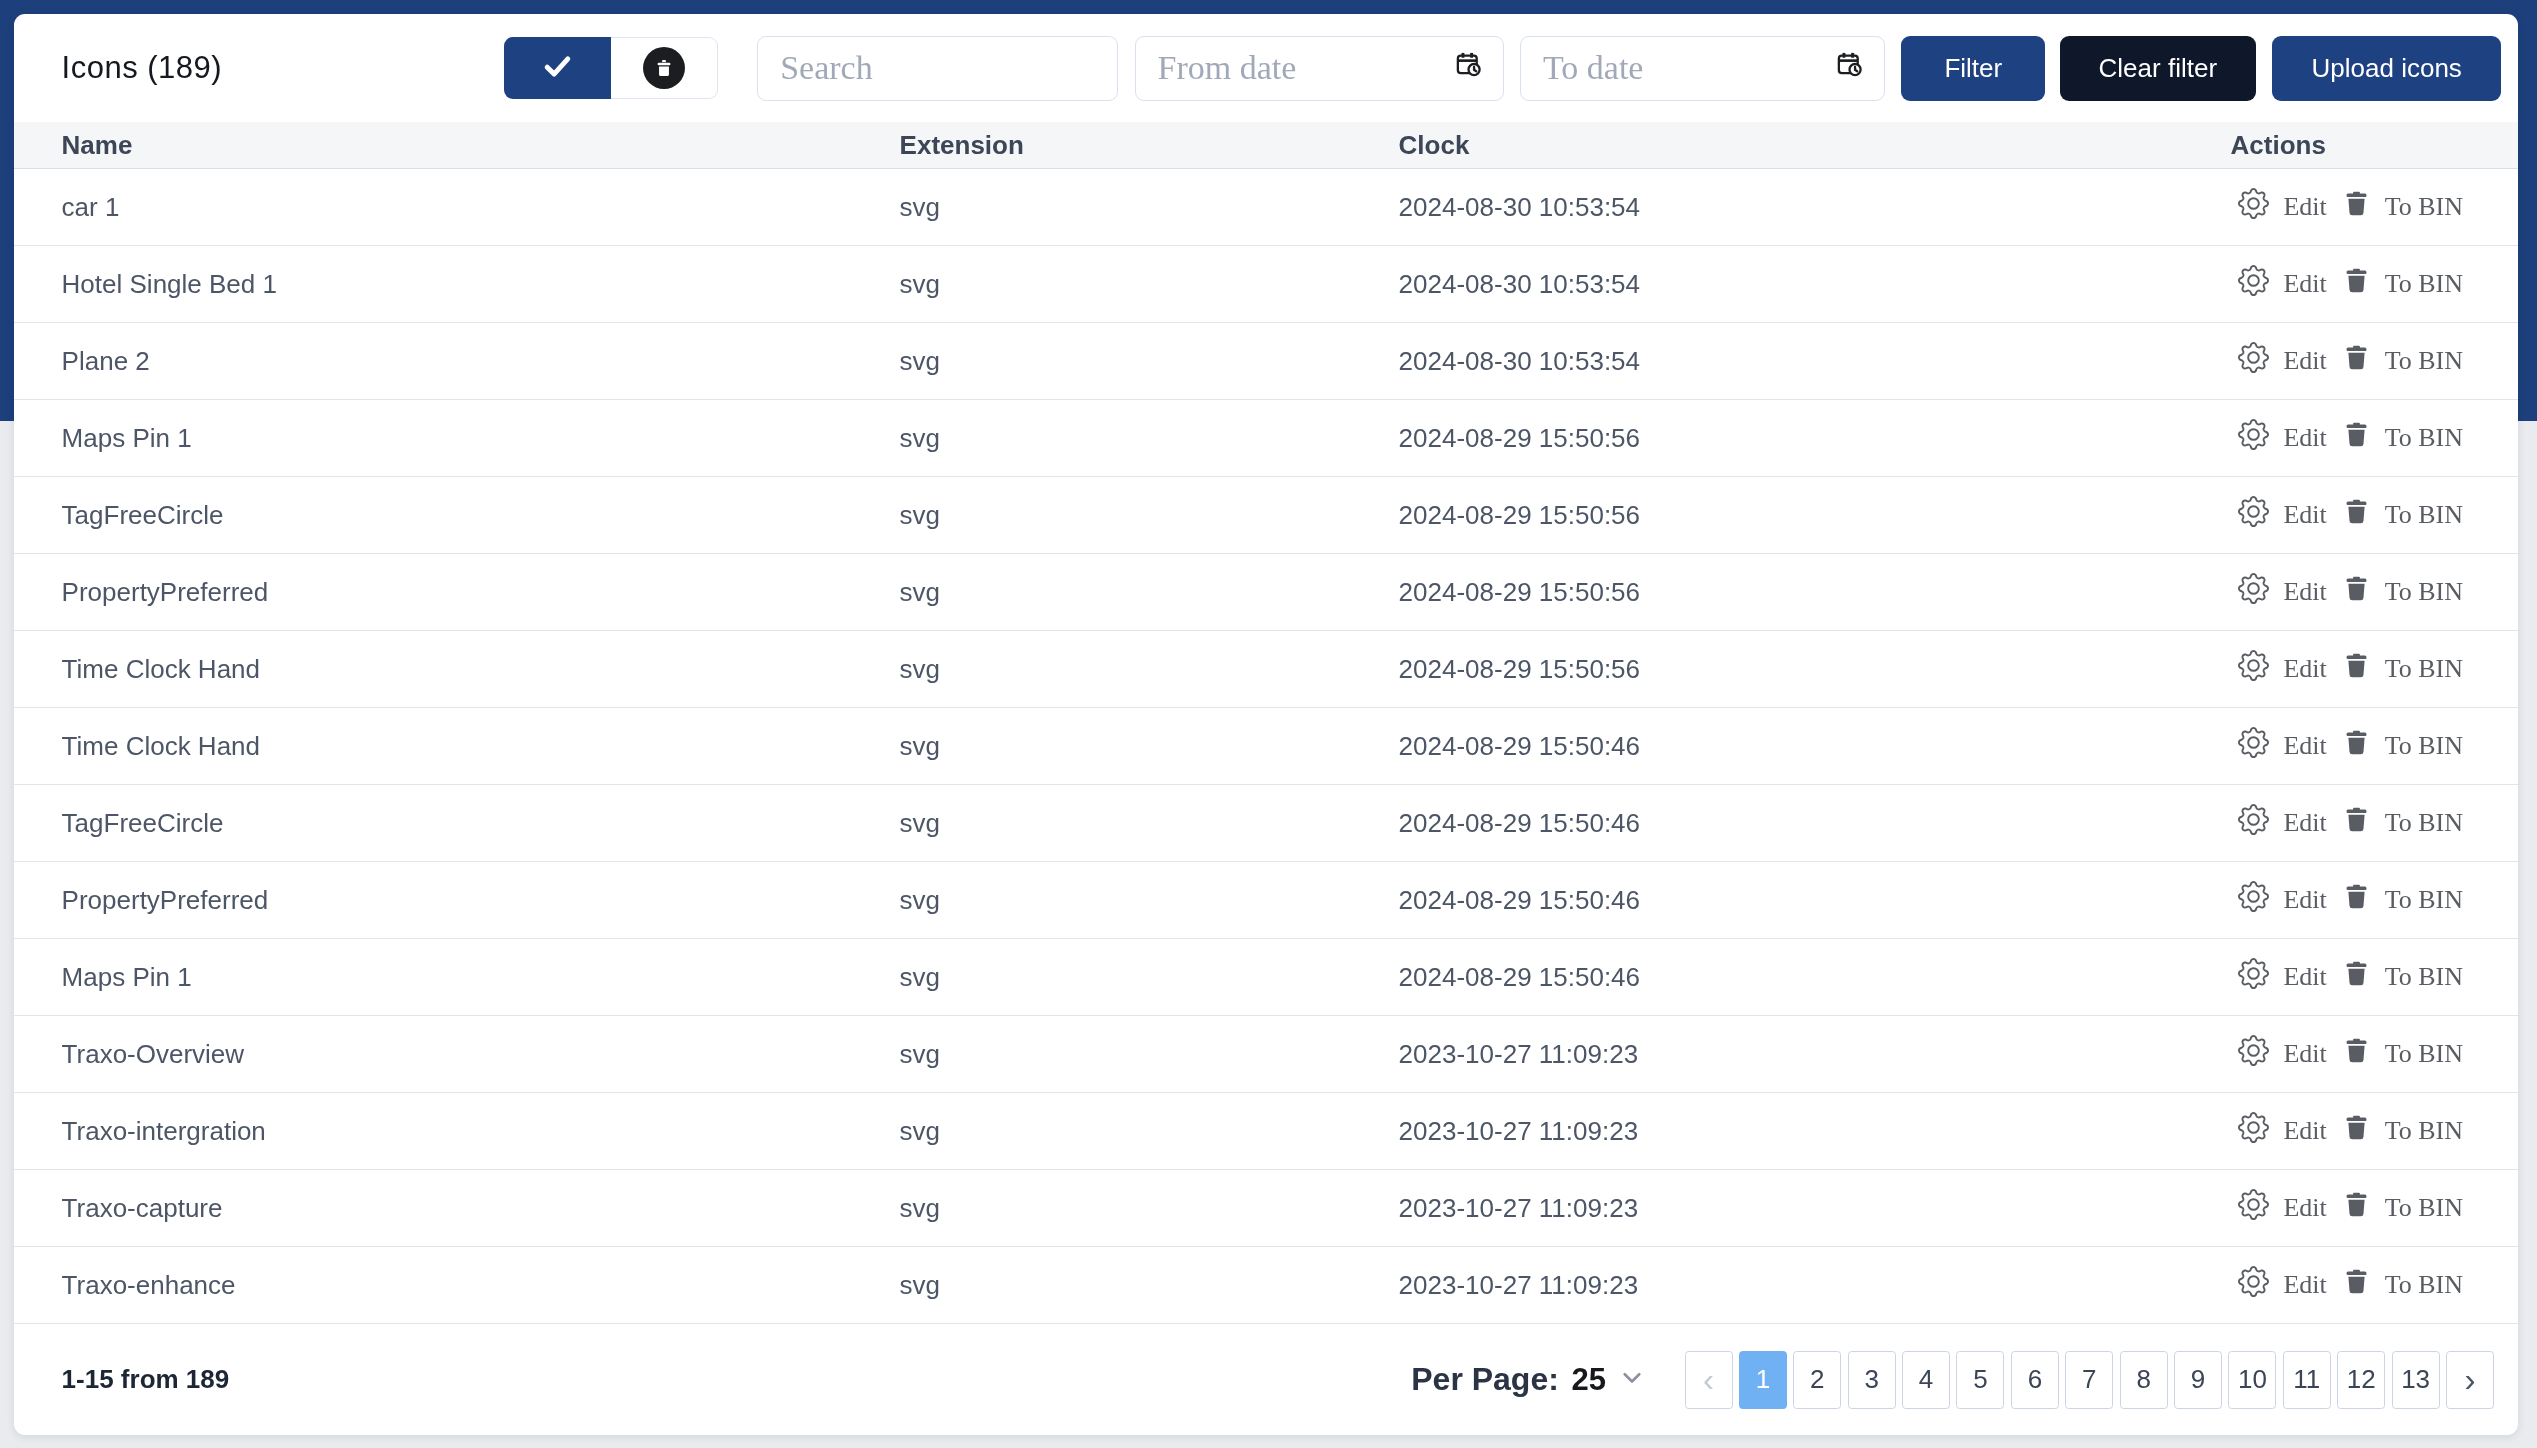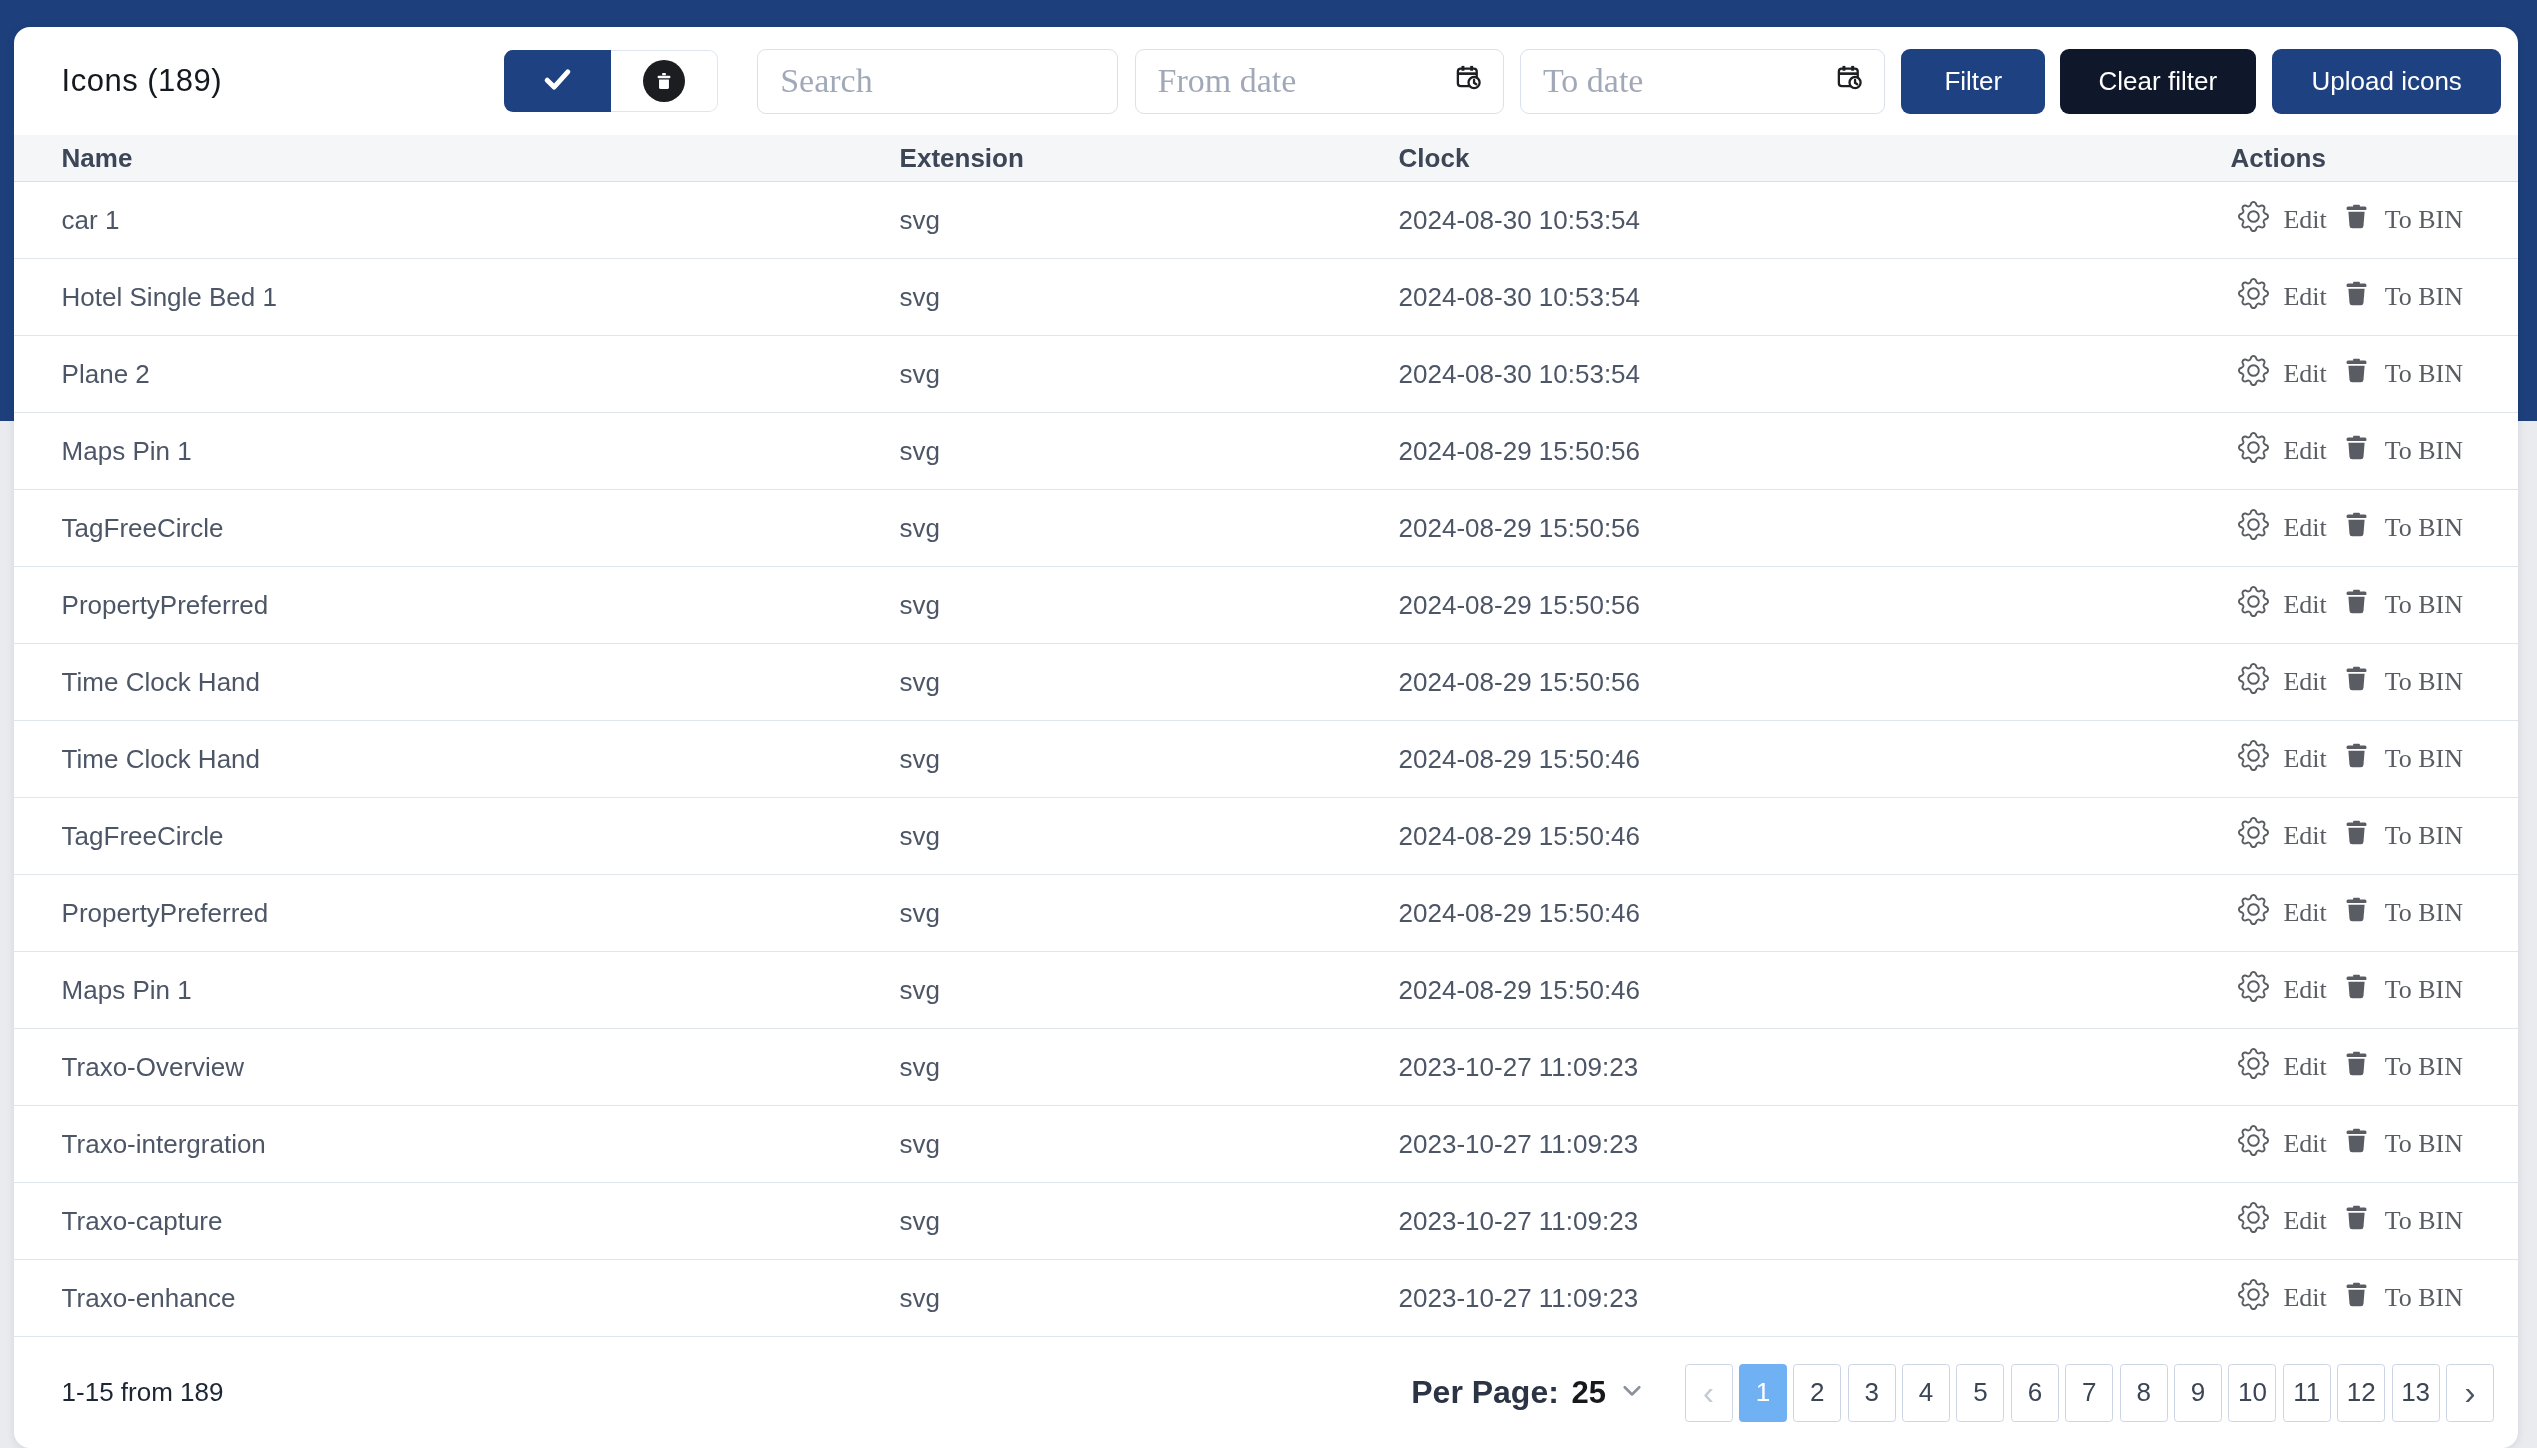--- a/index.html
+++ b/index.html
@@ -1,20 +1,20 @@
 <!DOCTYPE html>
 <html style="font-size:14.5px"><head>
 <meta charset="utf-8">
 <style>
   html,body{margin:0;padding:0;}
   body{font-family:"Liberation Sans",sans-serif;background:#e9ebee;}
   .stage{position:relative;width:2538px;height:1449px;overflow:hidden;}
   .top-band{position:absolute;left:0;top:0;width:100%;height:421px;background:#1d3f7b;}
-  .card{position:absolute;left:13.6px;top:27px;width:2504px;height:1421px;background:#ffffff;
-        border-radius:16px;box-shadow:0 1.8px 9px rgba(10,25,60,.10);display:flex;flex-direction:column;}
+  .card{position:absolute;left:13.6px;top:14px;width:2504px;height:1421px;background:#ffffff;
+        border-radius:11px;box-shadow:0 1.8px 9px rgba(10,25,60,.10);display:flex;flex-direction:column;}
 
   
   .toolbar{height:108px;flex:none;display:flex;align-items:center;padding:0 16.4px 0 48px;box-sizing:border-box;}
   .page-title{font-size:31px;color:#14181f;font-weight:500;letter-spacing:0.5px;}
   .toggle-group{margin-left:auto;display:flex;height:62px;flex:none;}
   .toggle-seg{width:107px;display:flex;align-items:center;justify-content:center;box-sizing:border-box;cursor:pointer;}
   .toggle-active{background:#1e4181;border-radius:9px 0 0 9px;}
   .toggle-inactive{background:#fff;border:1.8px solid #dfe5f0;border-left:none;border-radius:0 9px 9px 0;}
   .trash-circle{width:42px;height:42px;border-radius:50%;background:#1b1d20;display:flex;align-items:center;justify-content:center;}
   .inp{height:65px;box-sizing:border-box;border:1.8px solid #d9e1ee;border-radius:9px;background:#fff;
@@ -36,21 +36,21 @@
   .tr{height:77px;flex:none;display:grid;grid-template-columns:838px 499px 832px auto;align-items:center;
       padding-left:48px;box-sizing:border-box;border-bottom:0.9px solid #dfe4ed;font-size:26px;color:#4d5666;background:#fff;}
   .actions-cell{display:flex;align-items:center;padding-left:7.3px;color:#595d63;font-family:Liberation Serif, serif;}
   .act{display:flex;align-items:center;cursor:pointer;}
   .act .lbl{margin-left:14.5px;}
   .act + .act{margin-left:16.4px;}
   .icon{flex:none;display:block;}
 
   
   .tfoot{flex:1;display:flex;align-items:center;padding:0 23.6px 0 48px;box-sizing:border-box;}
-  .range{font-size:26px;font-weight:400;color:#1d2635;}
+  .range{font-size:26px;font-weight:700;color:#1d2635;}
   .perpage{margin-left:auto;display:flex;align-items:center;cursor:pointer;}
   .pp-label{font-size:32px;font-weight:600;color:#2b3444;}
   .pp-value{font-size:31px;font-weight:700;color:#16181c;margin-left:12.7px;}
   .pp-chev{margin-left:14.5px;}
   .pagination{display:flex;align-items:center;gap:6.4px;margin-left:42px;}
   .pg{width:48px;height:58px;box-sizing:border-box;border:1.8px solid #cbd5e3;border-radius:3.6px;background:#fff;
       display:flex;align-items:center;justify-content:center;font-size:26px;color:#3b4555;cursor:pointer;}
   .pg-active{background:#70b1f4;border-color:#70b1f4;color:#ffffff;}
   .pg-prev{color:#c3cad6;font-size:33px;}
   .pg-next{color:#4a5565;font-size:33px;}

